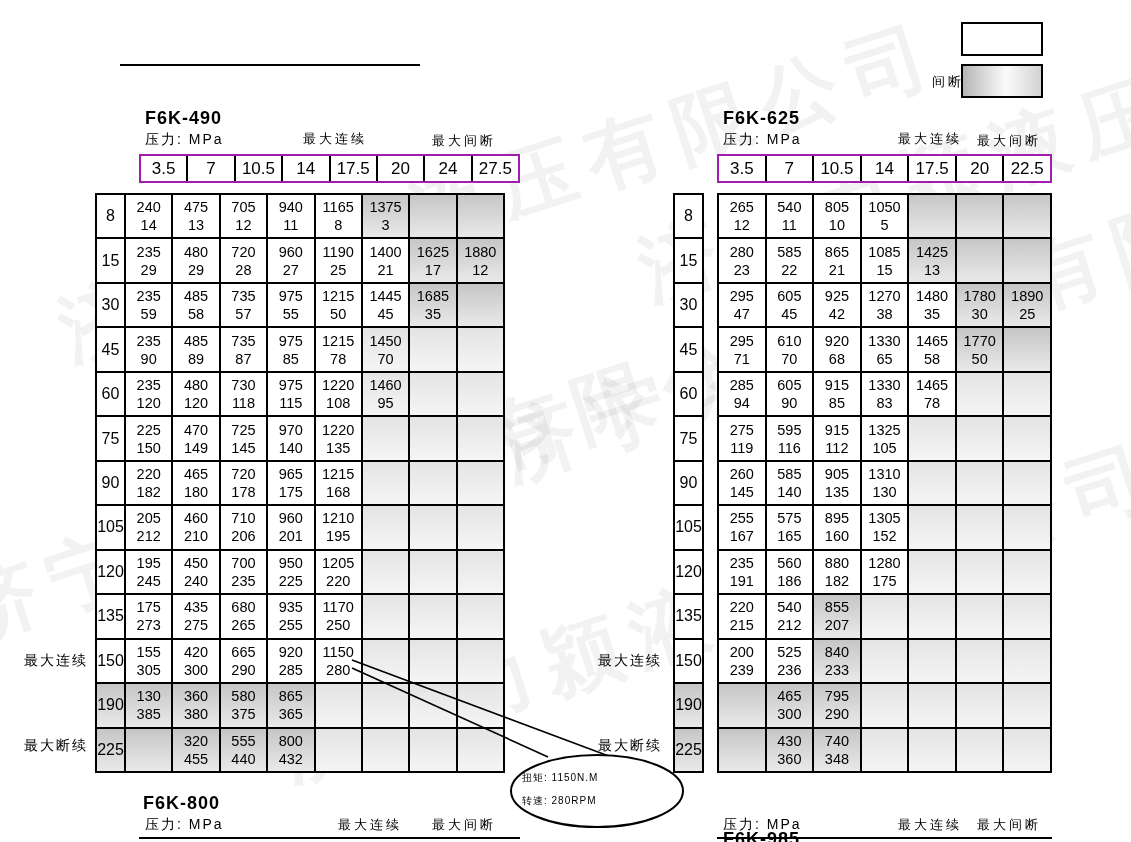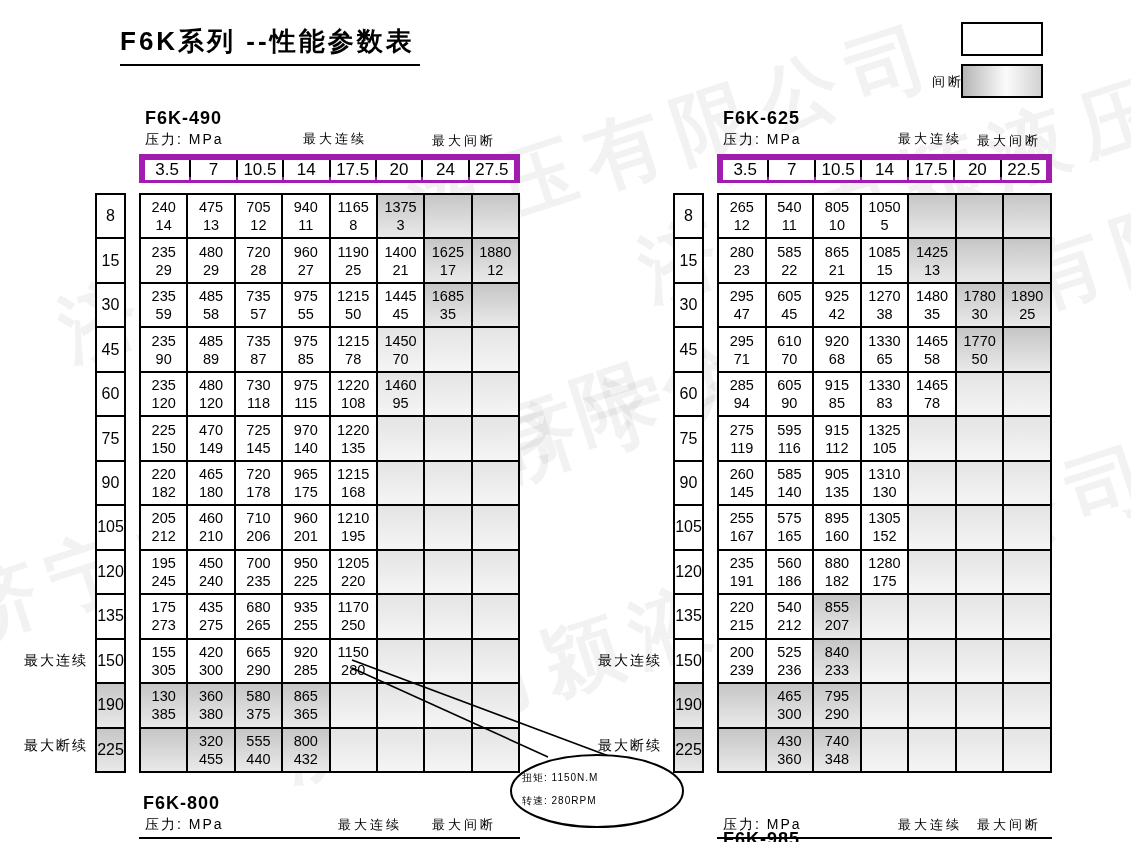--- a/index.html
+++ b/index.html
@@ -12,21 +12,21 @@
   .title{position:absolute;left:120px;top:24px;font-size:26px;font-weight:bold;letter-spacing:3px;z-index:1;}
   .title-underline{position:absolute;left:120px;top:64px;width:300px;height:2px;background:#000;z-index:1;}
   
   .legend-label{position:absolute;font-size:13px;letter-spacing:3px;z-index:1;}
   .legend-box{position:absolute;width:78px;height:30px;border:2px solid #000;z-index:1;background:#fff;}
   .legend-box.grad{background:linear-gradient(90deg,#b5b5b5,#fbfbfb 55%,#d2d2d2);}
   
   .model{position:absolute;font-size:18px;font-weight:bold;letter-spacing:1px;z-index:1;}
   .plabel{position:absolute;font-size:14px;letter-spacing:2px;z-index:1;}
   .collabel{position:absolute;font-size:13px;letter-spacing:3px;z-index:1;white-space:nowrap;}
-  .headrow{position:absolute;display:grid;height:29px;background:#000;border:6px solid #a21caf;gap:2px;
+  .headrow{position:absolute;display:grid;height:29px;background:#000;border:2px solid #a21caf;gap:2px;
            box-sizing:border-box;z-index:1;}
   .hcell{background:#fff;display:flex;align-items:center;justify-content:center;font-size:17px;}
   .rowhdrs{position:absolute;display:grid;grid-template-rows:repeat(13,1fr);width:31px;height:580px;
            background:#000;border:2px solid #000;gap:2px;box-sizing:border-box;z-index:1;}
   .rhcell{background:#fff;display:flex;align-items:center;justify-content:center;font-size:16px;}
   .grid{position:absolute;display:grid;grid-template-rows:repeat(13,1fr);height:580px;background:#000;
         border:2px solid #000;gap:2px;box-sizing:border-box;z-index:1;}
   .cell{background:#fff;display:flex;flex-direction:column;align-items:center;justify-content:center;
         font-size:14.5px;line-height:18px;}
   .g1{background:linear-gradient(180deg,#c6c6c6,#e9e9e9);}
@@ -42,21 +42,20 @@
 <body>
 
 <div class="page">
 
   <div class="wm" style="left:-60px;top:420px;">济宁力颍液压有限公司</div>
   <div class="wm" style="left:260px;top:560px;">济宁力颍液压有限公司</div>
   <div class="wm" style="left:480px;top:260px;">济宁力颍液压有限公司</div>
   <div class="wm" style="left:620px;top:80px;">济宁力颍液压有限公司</div>
   <div class="wm" style="left:40px;top:140px;">济宁力颍液压有限公司</div>
 
-  <div class="title">F6K系列 --性能参数表</div>
   <div class="title-underline"></div>
 
   <div class="legend-label" style="left:932px;top:30px;margin-left:44px;">连续</div>
   <div class="legend-box" style="left:961px;top:22px;"></div>
   <div class="legend-label" style="left:932px;top:73px;">间断</div>
   <div class="legend-box grad" style="left:961px;top:64px;"></div>
 
   <div class="model" style="left:145px;top:108px;">F6K-490</div>
   <div class="plabel" style="left:145px;top:131px;">压力: MPa</div>
   <div class="collabel" style="left:303px;top:130px;">最大连续</div>
@@ -79,21 +78,21 @@
       <div class="rhcell">60</div>
       <div class="rhcell">75</div>
       <div class="rhcell">90</div>
       <div class="rhcell">105</div>
       <div class="rhcell">120</div>
       <div class="rhcell">135</div>
       <div class="rhcell">150</div>
       <div class="rhcell g1">190</div>
       <div class="rhcell g1">225</div>
     </div>
-  <div class="grid" style="left: 139px; top: 193px; width: 381px; grid-template-columns: repeat(8, 1fr);">
+  <div class="grid" style="left: 124px; top: 193px; width: 381px; grid-template-columns: repeat(8, 1fr);">
       <div class="cell">
         <div>240</div>
         <div>14</div>
       </div>
       <div class="cell">
         <div>475</div>
         <div>13</div>
       </div>
       <div class="cell">
         <div>705</div>

